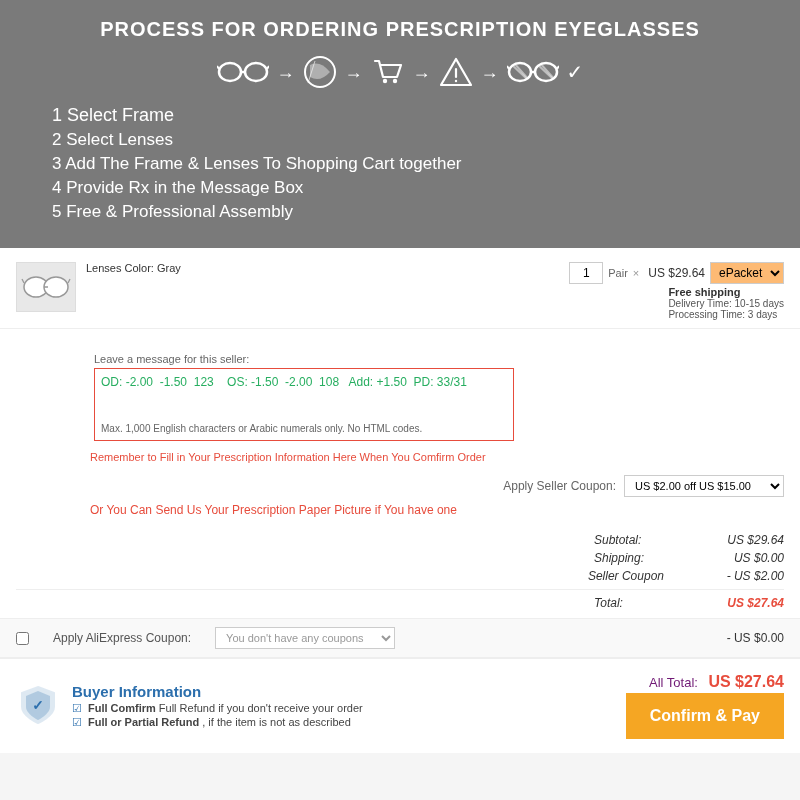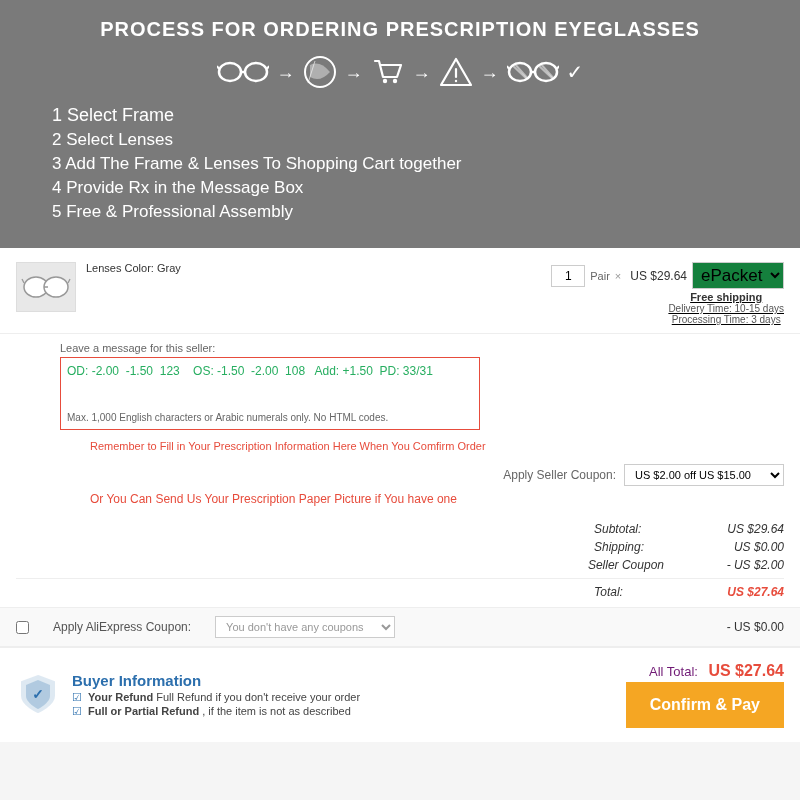--- a/index.html
+++ b/index.html
@@ -109,29 +109,30 @@
       font-size: 12px;
       color: #333;
       margin-left: 4px;
     }
     .free-shipping {
       font-size: 11px;
       color: #333;
       font-weight: bold;
     }
     .epacket-select {
-      font-size: 17px;
+      font-size: 12px;
       border: 1px solid #ccc;
       padding: 2px 4px;
-      background: #15803d;
+      background: #fdba74;
     }
 
     
     .message-area {
-      padding: 8px 16px 6px 60px;
+      padding: 8px 16px 6px 94px;
+      margin-top: 16px;
     }
     .message-label {
       font-size: 11px;
       color: #666;
       margin-bottom: 3px;
     }
     .message-box-wrapper {
       border: 1px solid #e74c3c;
       padding: 6px;
       display: inline-block;
@@ -396,21 +397,21 @@
     <div style="display:flex; flex-direction:column; align-items:flex-end; gap:2px; flex-shrink:0; min-width:200px;">
       <div style="display:flex; align-items:center; gap:5px; font-size:12px;">
         <input type="text" class="qty-input" value="1" style="">
         <span class="pair-label">Pair</span>
         <span style="font-size:11px; color:#999;">×</span>
         <span class="price">US $29.64</span>
         <select class="epacket-select">
           <option>ePacket</option>
         </select>
       </div>
-      <div style="text-align:center;text-decoration:underline;">
+      <div style="text-align:left;">
         <div class="free-shipping">Free shipping</div>
         <div style="font-size:10px; color:#555;">Delivery Time: 10-15 days</div>
         <div style="font-size:10px; color:#555;">Processing Time: 3 days</div>
       </div>
     </div>
   </div>
 
   <div class="message-area">
     <div class="message-label">Leave a message for this seller:</div>
     <div class="message-box-wrapper">
@@ -464,21 +465,21 @@
 
       <svg class="shield-icon" viewBox="0 0 44 44" fill="none">
         <path d="M22 4 L38 10 L38 24 C38 33 22 40 22 40 C22 40 6 33 6 24 L6 10 Z" fill="#2c6fad" opacity="0.15" stroke="#2c6fad" stroke-width="2"></path>
         <path d="M22 8 L34 13 L34 24 C34 31 22 37 22 37 C22 37 10 31 10 24 L10 13 Z" fill="#2c6fad" opacity="0.25"></path>
         <text x="22" y="27" text-anchor="middle" font-size="14" fill="#2c6fad" font-weight="bold">✓</text>
       </svg>
       <div class="bp-text">
         <div class="bp-title">Buyer Information</div>
         <div class="bp-item">
           <span class="check">☑</span>
-          <strong>Your Refund</strong> <span>Full Refund if you don't receive your order</span>
+          <strong>Full Comfirm</strong> <span>Full Refund if you don't receive your order</span>
         </div>
         <div class="bp-item">
           <span class="check">☑</span>
           <strong>Full or Partial Refund</strong> <span>, if the item is not as described</span>
         </div>
       </div>
     </div>
 
     <div class="total-pay">
       <div>

